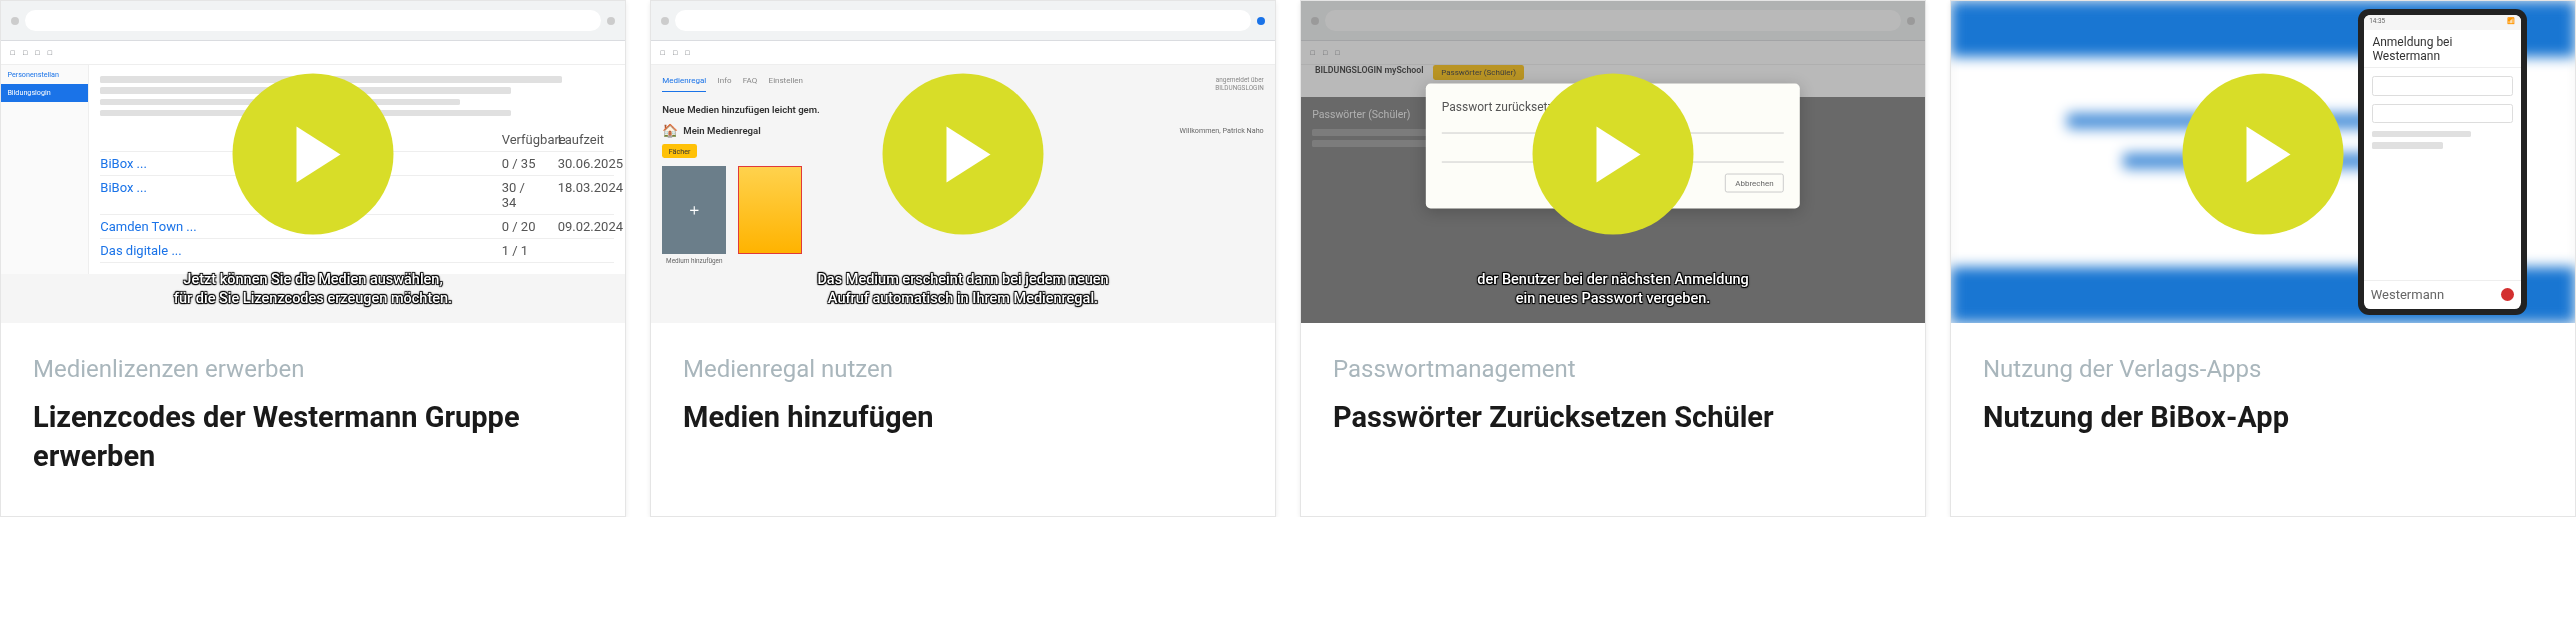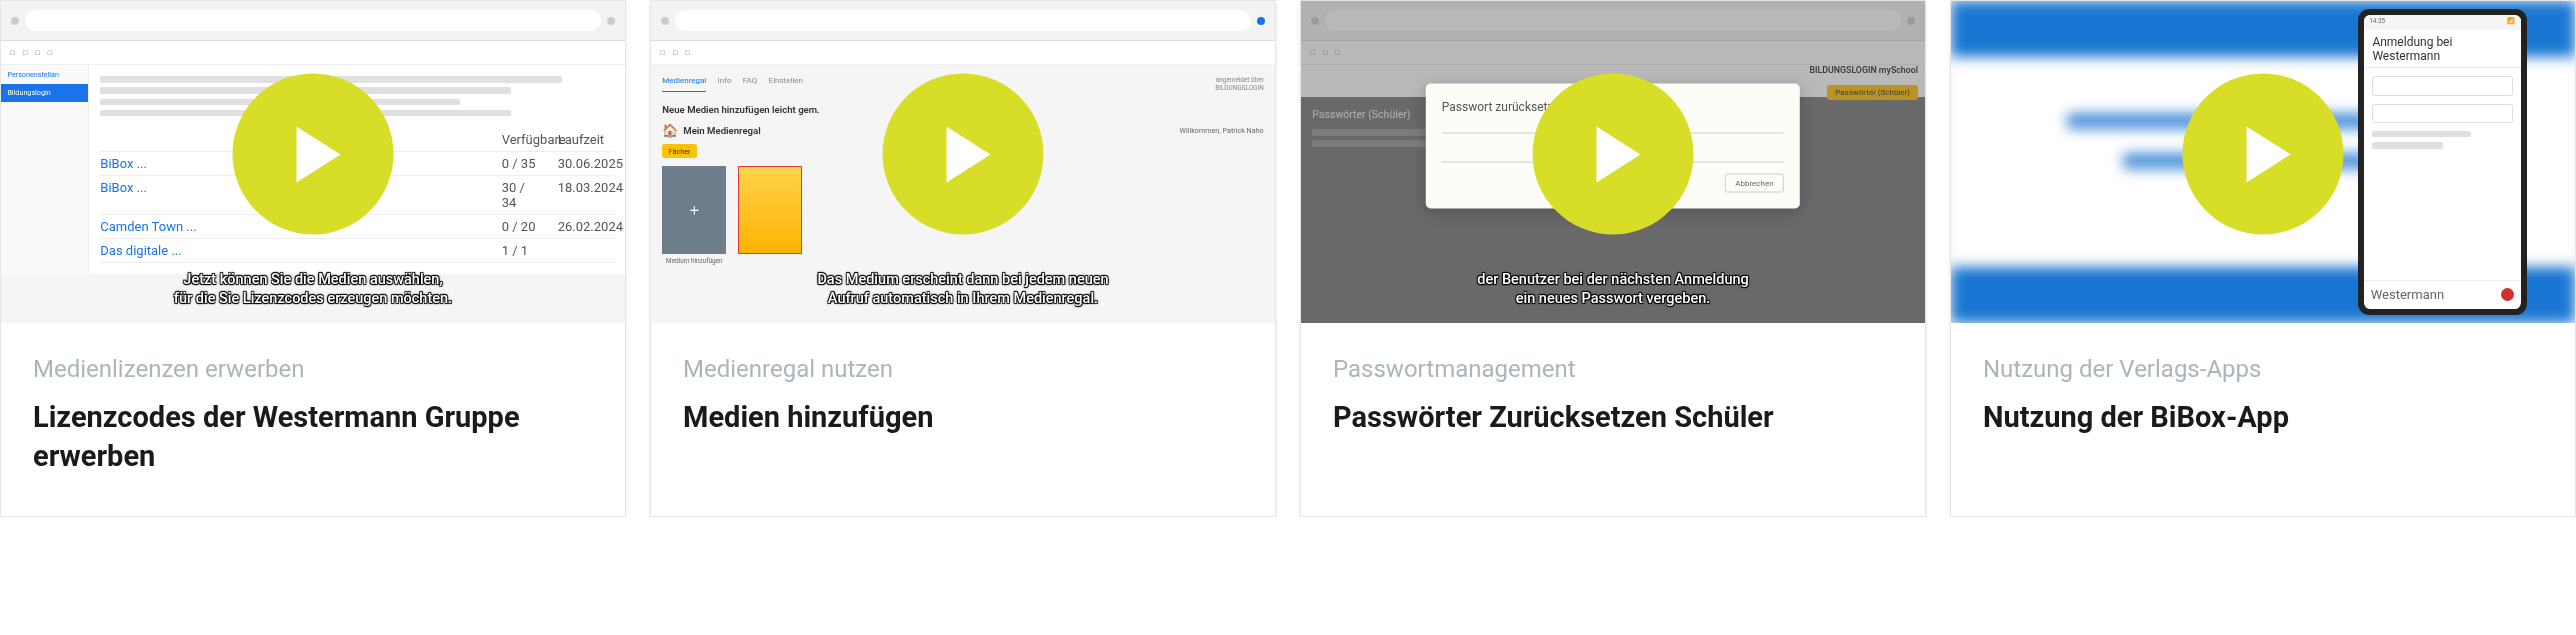--- a/index.html
+++ b/index.html
@@ -277,27 +277,26 @@
       padding: 4px 9.6px;
       font-size: 8px;
       border: 0.8px solid #ccc;
       border-radius: 2.4px;
       color: #666;
     }
     .page-header-yellow {
       height: 32px;
       background: #fff;
       display: flex;
-      align-items: flex-end;
-      padding: 0 7px;
+      align-items: flex-start;
+      padding: 0 14px;
       font-size: 8.8px;
       font-weight: 600;
       color: #333;
       gap: 9.6px;
-      flex-direction: column;
     }
     .yellow-tab {
       background: #ffc107;
       padding: 3.2px 8px;
       border-radius: 2.4px;
       font-size: 8px;
       font-weight: 400;
     }
     .gray-section {
       background: #7a7a7a;
@@ -433,21 +432,21 @@
                 <span class="c3">30.06.2025</span>
               </div>
               <div class="table-row">
                 <span class="c1">BiBox ...</span>
                 <span class="c2">30 / 34</span>
                 <span class="c3">18.03.2024</span>
               </div>
               <div class="table-row">
                 <span class="c1">Camden Town ...</span>
                 <span class="c2">0 / 20</span>
-                <span class="c3">26.02.2024</span>
+                <span class="c3">09.02.2024</span>
               </div>
               <div class="table-row">
                 <span class="c1">Das digitale ...</span>
                 <span class="c2">1 / 1</span>
                 <span class="c3"></span>
               </div>
             </div>
           </div>
         </div>
       </div>

